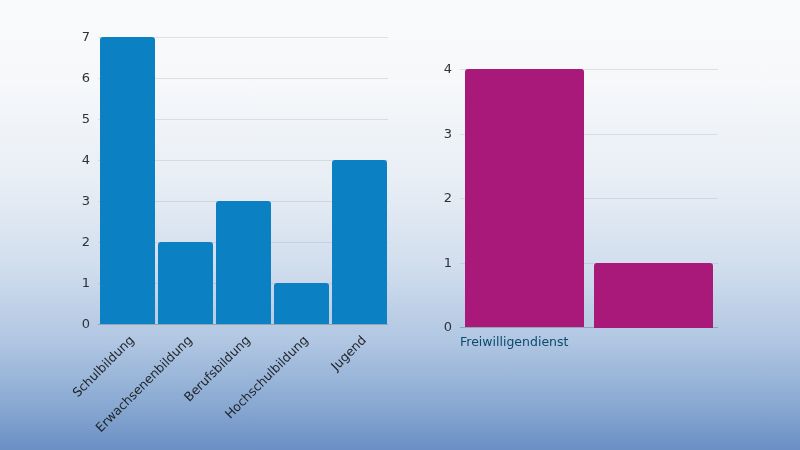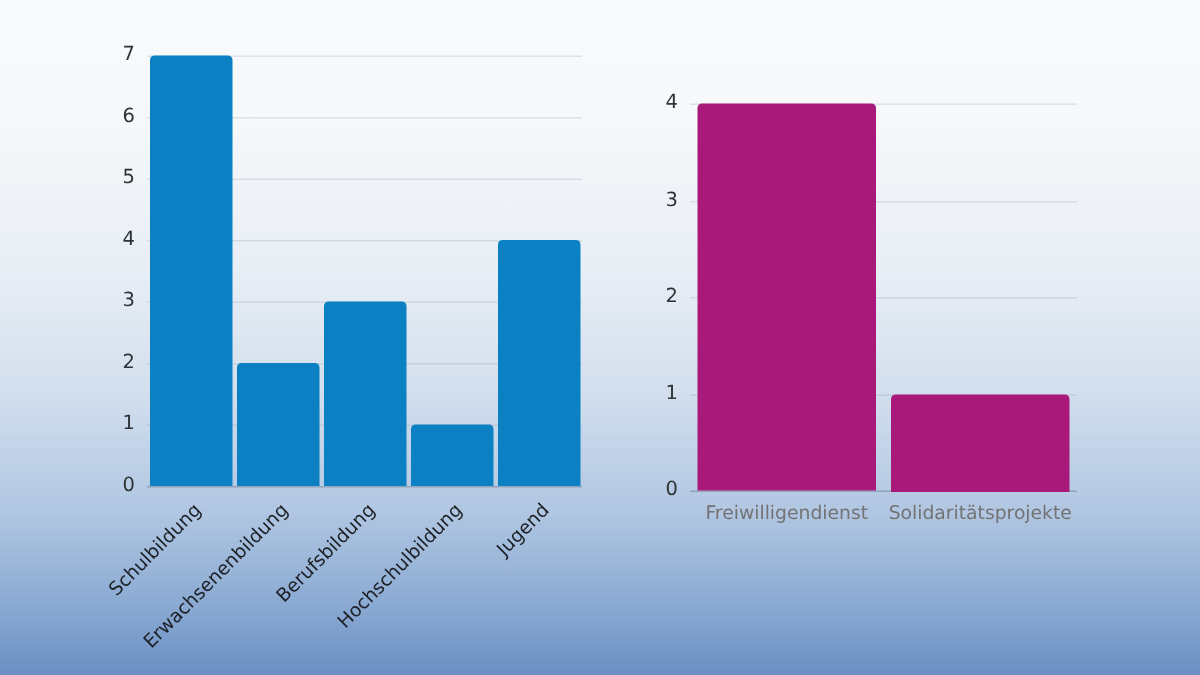--- a/index.html
+++ b/index.html
@@ -55,22 +55,22 @@
   }
   .bar {
     position: absolute;
     border-radius: 3px 3px 0 0;
   }
   .bar.blue   { background: #0b80c3; }
   .bar.magenta{ background: #a8197a; }
 
   .xlabel-h {
     position: absolute;
-    text-align: center;
-    color: #737373;
+    text-align: left;
+    color: #0c4a6e;
     font-size: 12.5px;
     line-height: 14px;
     white-space: nowrap;
   }
   .xlabel-rot {
     position: absolute;
     color: #1d2125;
     font-size: 12.5px;
     line-height: 14px;
     white-space: nowrap;
@@ -125,17 +125,16 @@
         <div class="ytick" style="left: -4px; top: 225.5px; width: 26px;">1</div>
         <div class="gridline" style="left: 30px; top: 168px; width: 258px;"></div>
         <div class="ytick" style="left: -4px; top: 161px; width: 26px;">2</div>
         <div class="gridline" style="left: 30px; top: 104px; width: 258px;"></div>
         <div class="ytick" style="left: -4px; top: 96.5px; width: 26px;">3</div>
         <div class="gridline" style="left: 30px; top: 39px; width: 258px;"></div>
         <div class="ytick" style="left: -4px; top: 32px; width: 26px;">4</div>
         <div class="bar magenta" title="Freiwilligendienst: 4" style="left: 35px; width: 119px; top: 39px; height: 258px;"></div>
         <div class="xlabel-h" style="left: 30px; top: 305px; width: 129px;">Freiwilligendienst</div>
         <div class="bar magenta" title="Solidaritätsprojekte: 1" style="left: 164px; width: 119px; top: 233px; height: 65px;"></div>
-        <div class="xlabel-h" style="left: 159px; top: 305px; width: 129px;">Solidaritätsprojekte</div>
       </div>
   </div>
 
 </div>
 
 </body></html>

